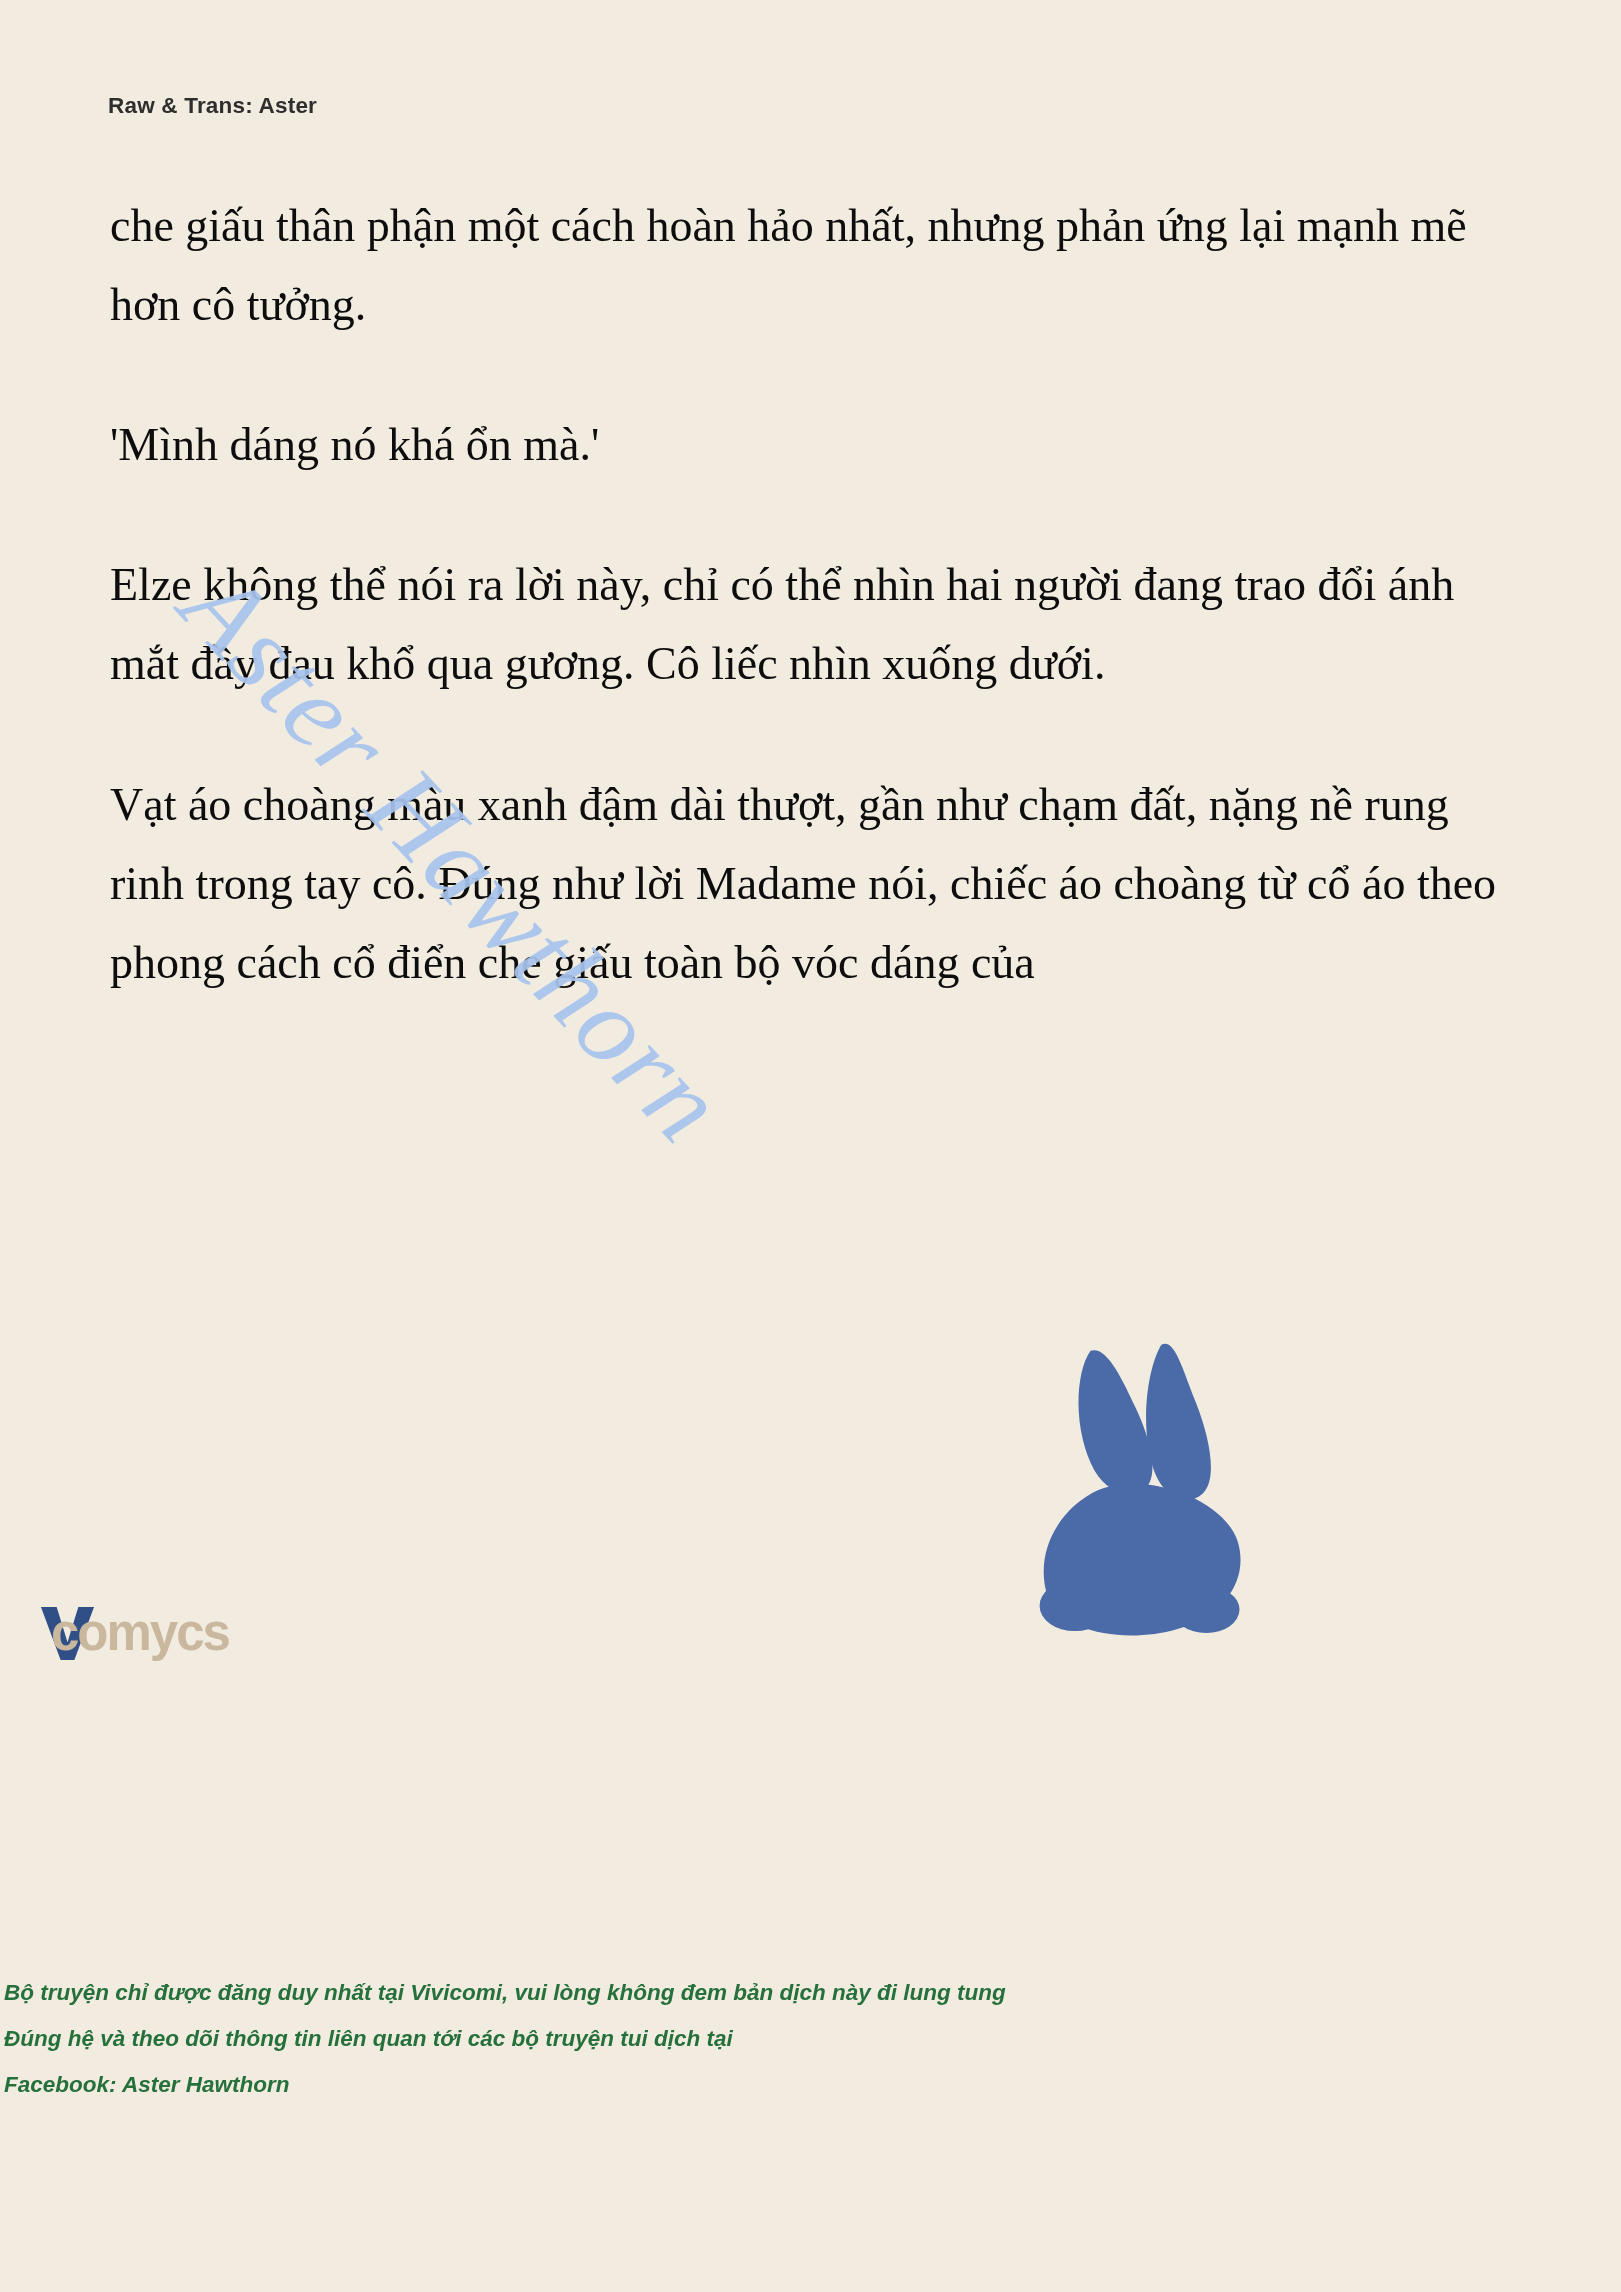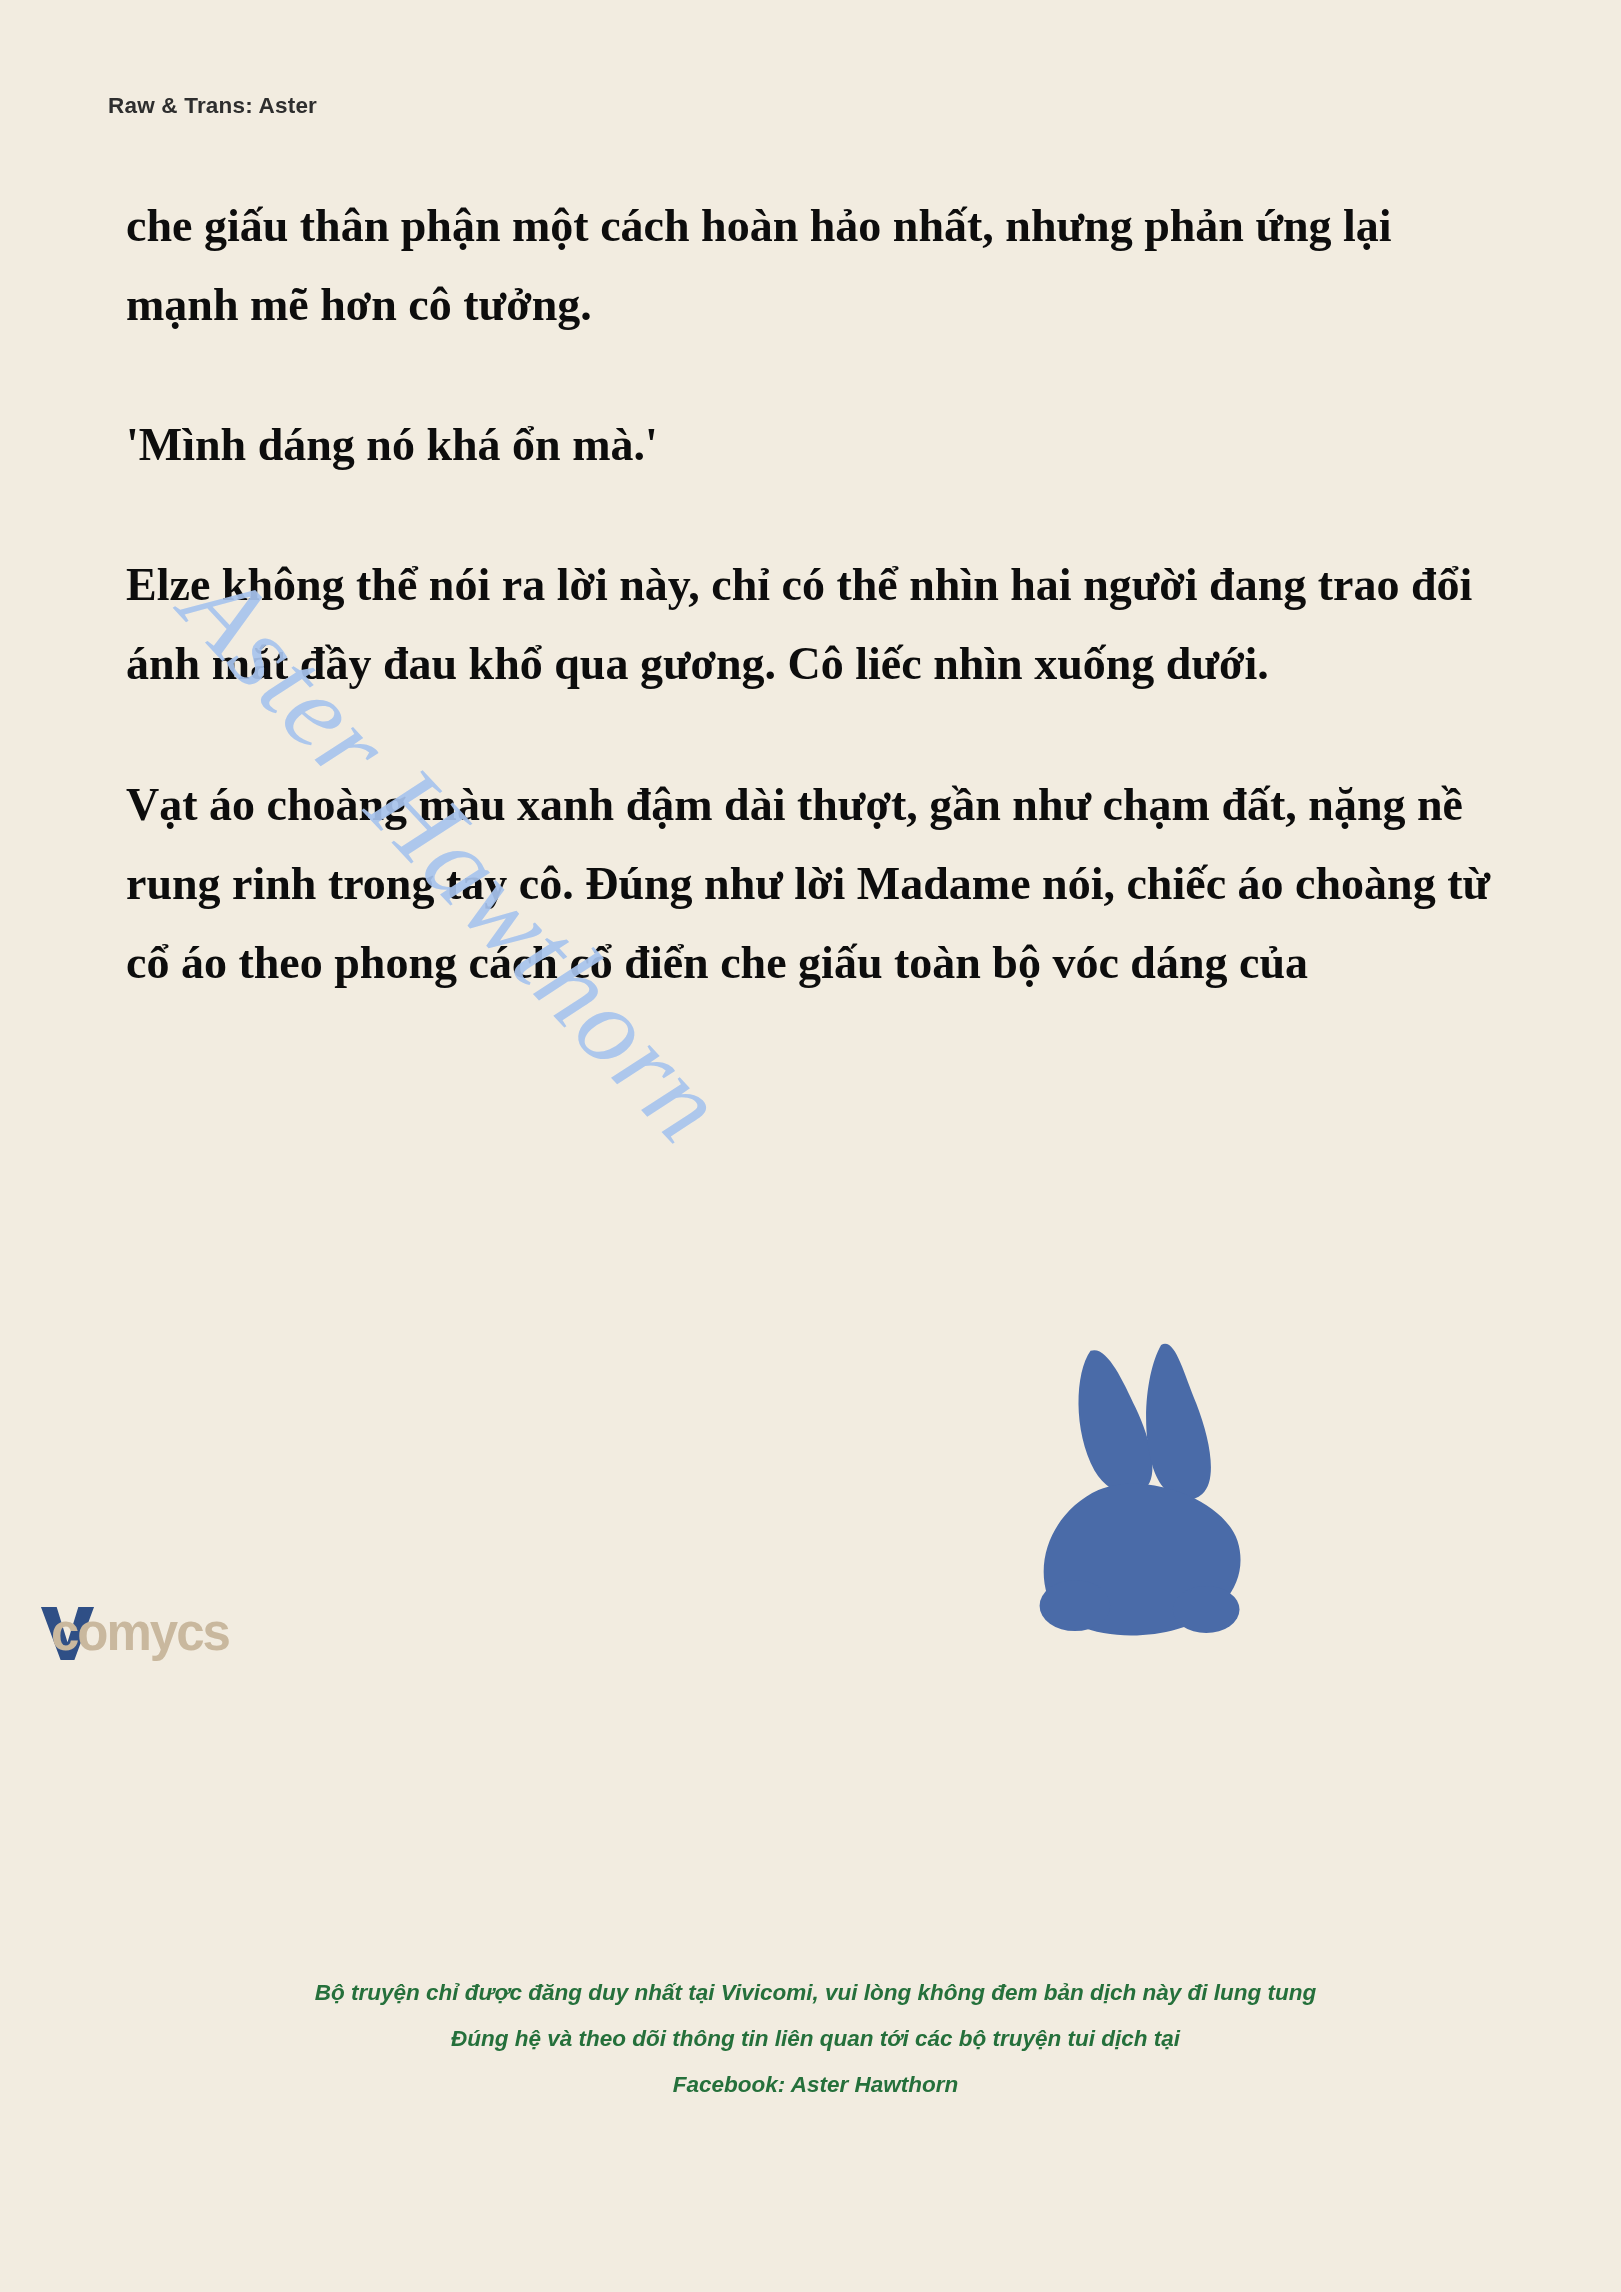--- a/index.html
+++ b/index.html
@@ -34,22 +34,21 @@
     position: absolute;
     left: 110px;
     top: 186px;
     width: 1402px;
     font-family: "Liberation Serif", serif;
     font-size: 46px;
     line-height: 1.72;
     color: #0d0d0d;
   }
   .para {
-    margin: 0 0 61px 16px;
-    font-weight: bold;
+    margin: 0 0 61px 0;
   }
   .para:last-child {
     margin-bottom: 0;
   }
   .watermark {
     position: absolute;
     left: 250px;
     top: 544px;
     transform: rotate(47deg);
     transform-origin: left top;
@@ -65,24 +64,23 @@
   .bunny {
     position: absolute;
     left: 1014px;
     top: 1343px;
     width: 255px;
     height: 294px;
     pointer-events: none;
   }
   .footnotes {
     position: absolute;
-    left: 10px;
+    left: 4px;
     right: 0;
     top: 1970px;
-    text-align: center;
     font-family: "Liberation Sans", sans-serif;
     font-size: 22.5px;
     font-weight: bold;
     font-style: italic;
     color: #25703b;
     line-height: 2.05;
   }
   .footnotes div {
     display: block;
   }

